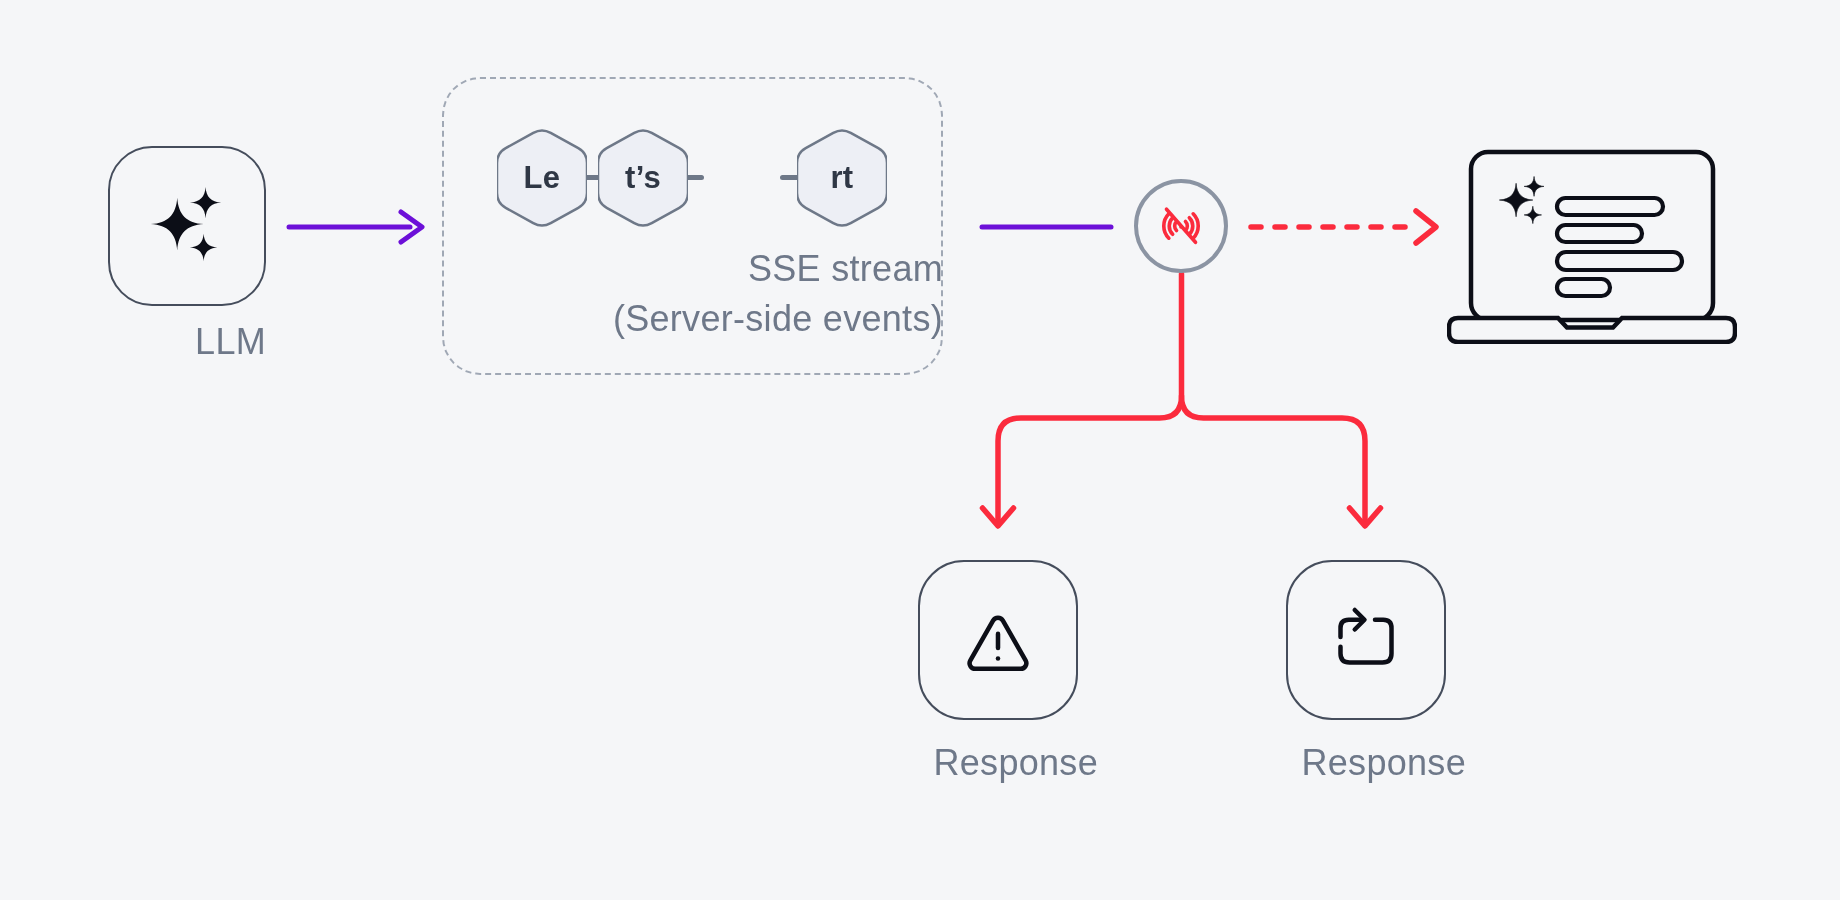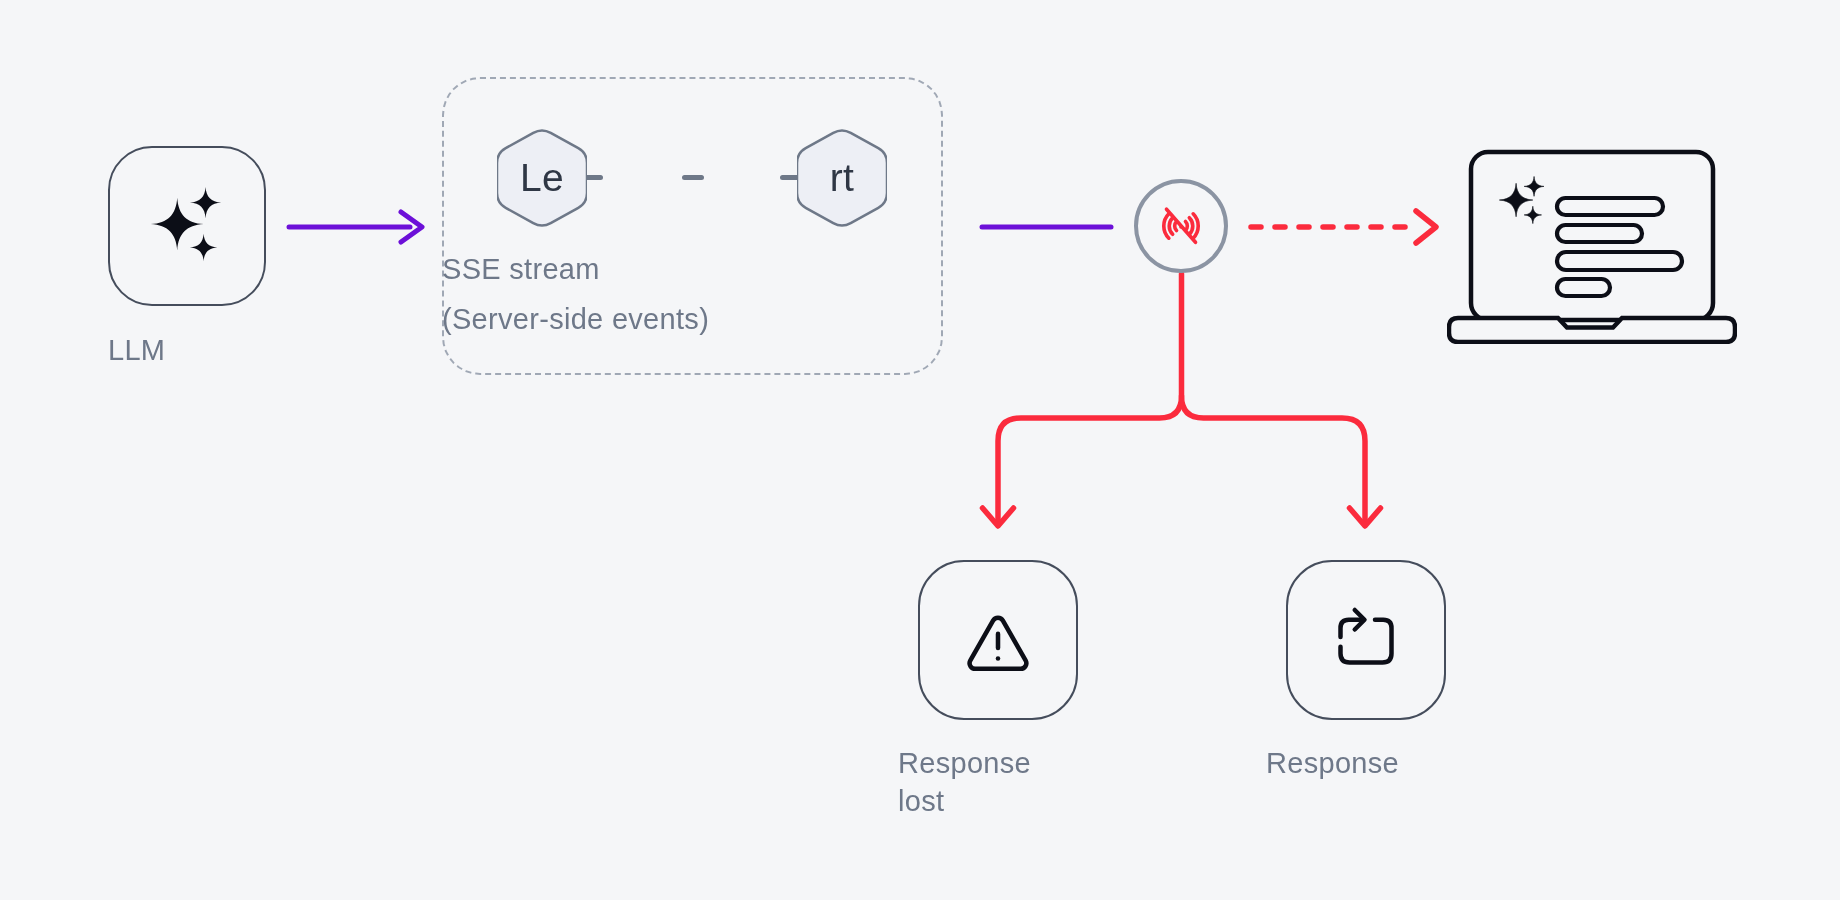--- a/index.html
+++ b/index.html
@@ -42,26 +42,26 @@
   #sse-container{
     left:442px;top:77px;width:501px;height:298px;box-sizing:border-box;
     border:2.5px dashed var(--dash-border);border-radius:38px;
   }
 
   .hex{width:90px;height:100px;top:128px;}
   .hex svg{position:absolute;left:0;top:0;}
   .hex-shape{fill:var(--hex-fill);stroke:var(--hex-border);stroke-width:2.5;}
   .token{
     position:absolute;inset:0;display:flex;align-items:center;justify-content:center;
-    font-size:39px;font-weight:400;color:var(--slate-dark);letter-spacing:.3px;
+    font-size:31px;font-weight:700;color:var(--slate-dark);letter-spacing:.3px;
   }
   .hex-link{top:175px;height:5px;background:var(--hex-border);border-radius:3px;}
 
   .diagram-label{
-    color:var(--slate);font-size:29px;letter-spacing:.3px;text-align:left;line-height:38px;
+    color:var(--slate);font-size:36px;letter-spacing:.3px;text-align:right;line-height:38px;
   }
 
   .icon-ink path, .icon-ink rect, .icon-ink line{stroke:var(--ink);}
   .fill-ink{fill:var(--ink);}
   .signal-stroke{stroke:var(--red);stroke-width:4;fill:none;stroke-linecap:round;}
 </style>
 </head>
 <body>
 
 <div class="canvas">
@@ -88,33 +88,39 @@
     </g>
   </svg>
 
   <div id="llm-box" class="abs rounded-node">
     <svg width="86" height="86" viewBox="0 0 88 88">
       <path class="fill-ink" d="M 34 15 C 35.1 32.3 43.7 40.9 61 42 C 43.7 43.1 35.1 51.7 34 69 C 32.9 51.7 24.3 43.1 7 42 C 24.3 40.9 32.9 32.3 34 15 Z"></path>
       <path class="fill-ink" d="M 63 4 C 63.6 14.2 68.8 19.4 79 20 C 68.8 20.6 63.6 25.8 63 36 C 62.4 25.8 57.2 20.6 47 20 C 57.2 19.4 62.4 14.2 63 4 Z"></path>
       <path class="fill-ink" d="M 61 52 C 61.6 60.9 66.1 65.4 75 66 C 66.1 66.6 61.6 71.1 61 80 C 60.4 71.1 55.9 66.6 47 66 C 55.9 65.4 60.4 60.9 61 52 Z"></path>
     </svg>
   </div>
-  <div class="abs diagram-label" style="left:108px;top:331px;width:158px;">LLM</div>
+  <div class="abs diagram-label" style="left:108px;top:323px;width:158px;">LLM</div>
 
   <div id="sse-container" class="abs"></div>
 
   <div class="abs hex-link" style="left:581px;width:22px;"></div>
   <div class="abs hex-link" style="left:682px;width:22px;"></div>
   <div class="abs hex-link" style="left:780px;width:22px;"></div>
 
   <div class="abs hex" style="left:497px;">
     <svg width="90" height="100" viewBox="0 0 90 100">
         <path class="hex-shape" d="M 36.3 4.9 Q 45 0 53.7 4.9 L 81.3 20.1 Q 90 25 90 35 L 90 65 Q 90 75 81.3 79.9 L 53.7 95.1 Q 45 100 36.3 95.1 L 8.7 79.9 Q 0 75 0 65 L 0 35 Q 0 25 8.7 20.1 Z"></path>
       </svg>
     <span class="token">Le</span>
+  </div>
+  <div class="abs hex" style="left:598px;">
+    <svg width="90" height="100" viewBox="0 0 90 100">
+        <path class="hex-shape" d="M 36.3 4.9 Q 45 0 53.7 4.9 L 81.3 20.1 Q 90 25 90 35 L 90 65 Q 90 75 81.3 79.9 L 53.7 95.1 Q 45 100 36.3 95.1 L 8.7 79.9 Q 0 75 0 65 L 0 35 Q 0 25 8.7 20.1 Z"></path>
+      </svg>
+    <span class="token">t’s</span>
   </div>
   <div class="abs hex" style="left:797px;">
     <svg width="90" height="100" viewBox="0 0 90 100">
         <path class="hex-shape" d="M 36.3 4.9 Q 45 0 53.7 4.9 L 81.3 20.1 Q 90 25 90 35 L 90 65 Q 90 75 81.3 79.9 L 53.7 95.1 Q 45 100 36.3 95.1 L 8.7 79.9 Q 0 75 0 65 L 0 35 Q 0 25 8.7 20.1 Z"></path>
       </svg>
     <span class="token">rt</span>
   </div>
 
   <div class="abs diagram-label" style="left:442px;top:250px;width:501px;">SSE stream</div>
   <div class="abs diagram-label" style="left:442px;top:300px;width:501px;">(Server-side events)</div>
@@ -148,21 +154,20 @@
 
   <div id="lost-box" class="abs rounded-node">
     <svg width="68" height="63" viewBox="0 0 72 66">
       <path d="M 65.19 54 L 41.19 12 A 6 6 0 0 0 30.75 12 L 6.75 54 A 6 6 0 0 0 12 63 L 60 63 A 6 6 0 0 0 65.19 54 Z" fill="none" stroke="var(--ink)" stroke-width="4.8" stroke-linecap="round" stroke-linejoin="round"></path>
       <path d="M 36 26 V 41" stroke="var(--ink)" stroke-width="4.8" stroke-linecap="round"></path>
       <circle cx="36" cy="52" r="2.4" fill="var(--ink)"></circle>
     </svg>
   </div>
   <div class="abs diagram-label" style="left:898px;top:744px;width:200px;">
     <div>Response</div>
-    <div>lost</div>
   </div>
 
   <div id="restart-box" class="abs rounded-node">
     <svg width="72" height="72" viewBox="0 0 96 96">
       <path d="M 14 44 L 14 32 Q 14 21 25 21 L 44 21" fill="none" stroke="var(--ink)" stroke-width="6" stroke-linecap="round"></path>
       <path d="M 33 8 L 46 21 L 33 34" fill="none" stroke="var(--ink)" stroke-width="6" stroke-linecap="round" stroke-linejoin="round"></path>
       <path d="M 60 21 L 71 21 Q 82 21 82 32 L 82 66 Q 82 78 70 78 L 26 78 Q 14 78 14 66 L 14 57" fill="none" stroke="var(--ink)" stroke-width="6" stroke-linecap="round"></path>
     </svg>
   </div>
   <div class="abs diagram-label" style="left:1266px;top:744px;width:200px;">

